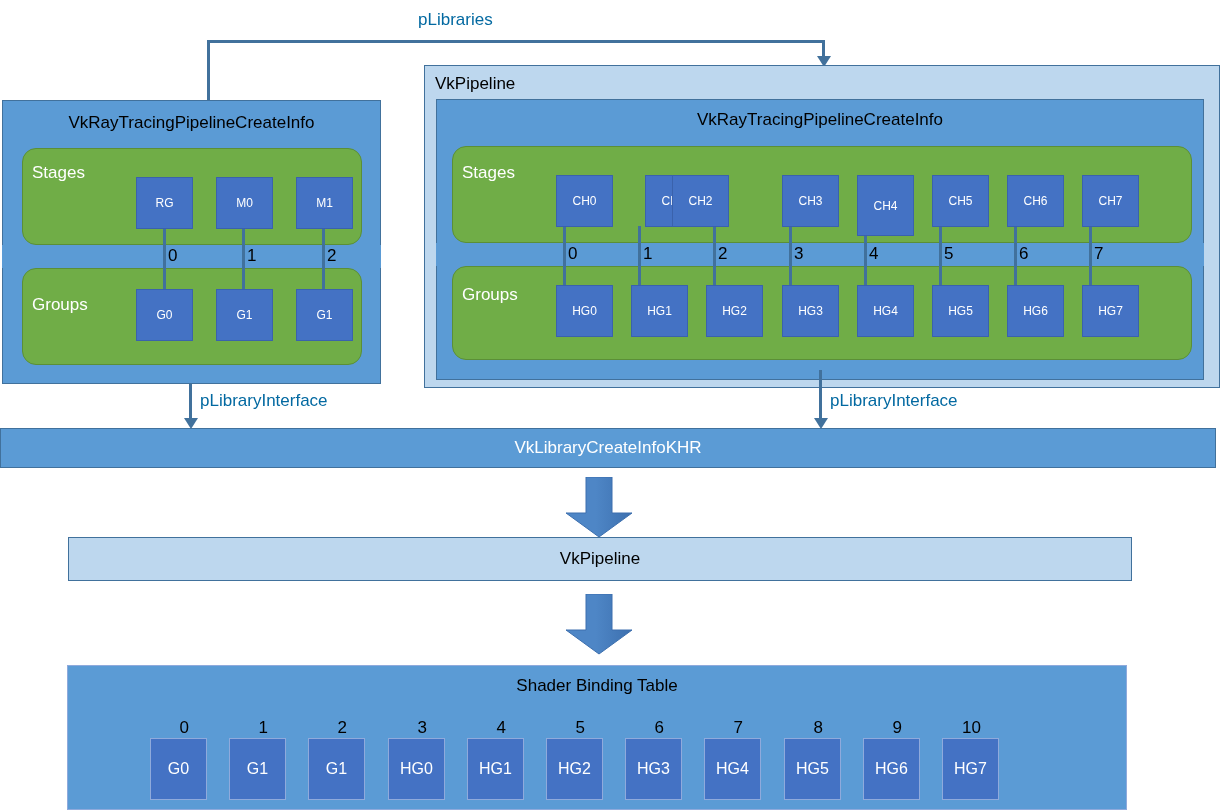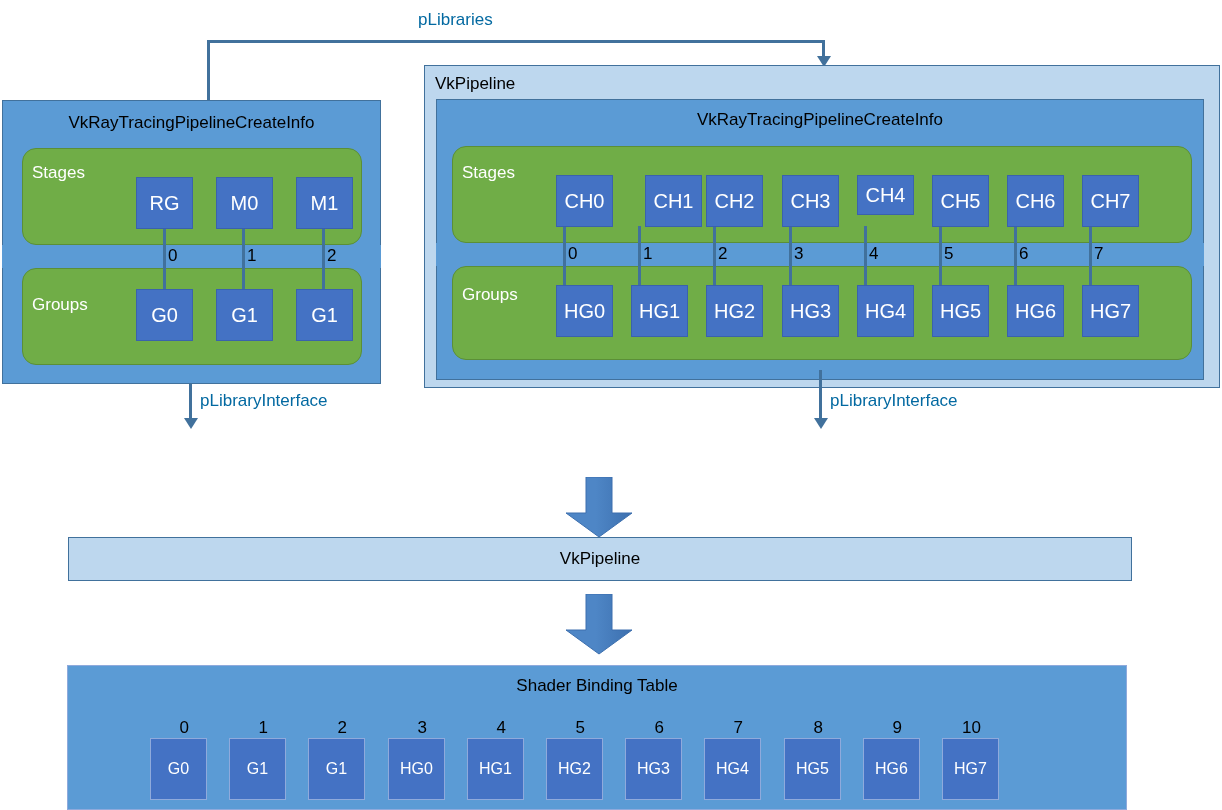--- a/index.html
+++ b/index.html
@@ -60,21 +60,21 @@
     font-family: "Liberation Sans", sans-serif;
     white-space: nowrap;
   }
 
   
   .chip {
     background: #4472C4;
     border: 1px solid #3A62AC;
     box-sizing: border-box;
     color: #ffffff;
-    font-size: 20px;
+    font-size: 12px;
     display: flex;
     align-items: center;
     justify-content: center;
     font-family: "Liberation Sans", sans-serif;
   }
   .chip-sbt {
     background: #4472C4;
     border: 1px solid #8FAADC;
     box-sizing: border-box;
     color: #ffffff;
@@ -229,31 +229,31 @@
       <div class="chip abs" style="left: 556px; top: 175px; width: 57px; height: 52px;">CH0</div>
       <div class="chip abs" style="left: 556px; top: 285px; width: 57px; height: 52px;">HG0</div>
       <div class="connector abs" style="left: 638px; top: 226px; height: 60px;"></div>
       <div class="connector abs" style="left: 638px; top: 243px; height: 23px; background: rgb(65, 113, 156);"></div>
       <div class="conn-num" style="left: 643px; top: 245px;">1</div>
       <div class="chip abs" style="left: 645px; top: 175px; width: 57px; height: 52px;">CH1</div>
       <div class="chip abs" style="left: 631px; top: 285px; width: 57px; height: 52px;">HG1</div>
       <div class="connector abs" style="left: 713px; top: 226px; height: 60px;"></div>
       <div class="connector abs" style="left: 713px; top: 243px; height: 23px; background: rgb(65, 113, 156);"></div>
       <div class="conn-num" style="left: 718px; top: 245px;">2</div>
-      <div class="chip abs" style="left: 706px; top: 175px; width: 57px; height: 52px;">CH2</div>
+      <div class="chip abs" style="left: 672px; top: 175px; width: 57px; height: 52px;">CH2</div>
       <div class="chip abs" style="left: 706px; top: 285px; width: 57px; height: 52px;">HG2</div>
       <div class="connector abs" style="left: 789px; top: 226px; height: 60px;"></div>
       <div class="connector abs" style="left: 789px; top: 243px; height: 23px; background: rgb(65, 113, 156);"></div>
       <div class="conn-num" style="left: 794px; top: 245px;">3</div>
       <div class="chip abs" style="left: 782px; top: 175px; width: 57px; height: 52px;">CH3</div>
       <div class="chip abs" style="left: 782px; top: 285px; width: 57px; height: 52px;">HG3</div>
       <div class="connector abs" style="left: 864px; top: 226px; height: 60px;"></div>
       <div class="connector abs" style="left: 864px; top: 243px; height: 23px; background: rgb(65, 113, 156);"></div>
       <div class="conn-num" style="left: 869px; top: 245px;">4</div>
-      <div class="chip abs" style="left: 857px; top: 175px; width: 57px; height: 40px;">CH4</div>
+      <div class="chip abs" style="left: 857px; top: 175px; width: 57px; height: 61px;">CH4</div>
       <div class="chip abs" style="left: 857px; top: 285px; width: 57px; height: 52px;">HG4</div>
       <div class="connector abs" style="left: 939px; top: 226px; height: 60px;"></div>
       <div class="connector abs" style="left: 939px; top: 243px; height: 23px; background: rgb(65, 113, 156);"></div>
       <div class="conn-num" style="left: 944px; top: 245px;">5</div>
       <div class="chip abs" style="left: 932px; top: 175px; width: 57px; height: 52px;">CH5</div>
       <div class="chip abs" style="left: 932px; top: 285px; width: 57px; height: 52px;">HG5</div>
       <div class="connector abs" style="left: 1014px; top: 226px; height: 60px;"></div>
       <div class="connector abs" style="left: 1014px; top: 243px; height: 23px; background: rgb(65, 113, 156);"></div>
       <div class="conn-num" style="left: 1019px; top: 245px;">6</div>
       <div class="chip abs" style="left: 1007px; top: 175px; width: 57px; height: 52px;">CH6</div>
@@ -266,20 +266,21 @@
     </div>
 
   <div class="thin-line-v" style="left:189px; top:384px; height:42px;"></div>
   <div class="thin-arrowhead" style="left:184px; top:418px;"></div>
   <div class="arrow-label" style="left:200px; top:391px;">pLibraryInterface</div>
 
   <div class="thin-line-v" style="left:819px; top:370px; height:56px;"></div>
   <div class="thin-arrowhead" style="left:814px; top:418px;"></div>
   <div class="arrow-label" style="left:830px; top:391px;">pLibraryInterface</div>
 
+  <div class="bar-dark abs" style="left:0px; top:428px; width:1216px; height:40px;">VkLibraryCreateInfoKHR</div>
 
   <svg class="abs" width="70" height="62" style="left:564px; top:477px;">
     <defs>
       <linearGradient id="ag1" x1="0" y1="0" x2="1" y2="0">
         <stop offset="0%" stop-color="#4E86C6"></stop>
         <stop offset="45%" stop-color="#4E86C6"></stop>
         <stop offset="100%" stop-color="#3C6FAE"></stop>
       </linearGradient>
     </defs>
     <polygon points="22,0 48,0 48,36 68,36 35,60 2,36 22,36" fill="url(#ag1)" stroke="#3C6FAE" stroke-width="1"></polygon>

